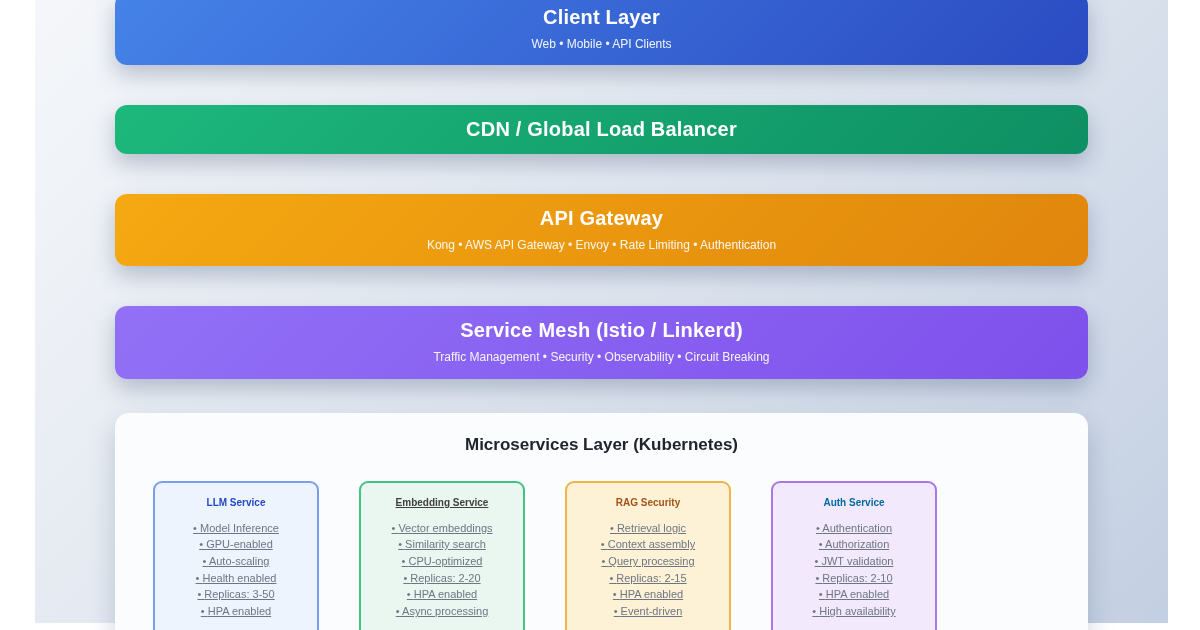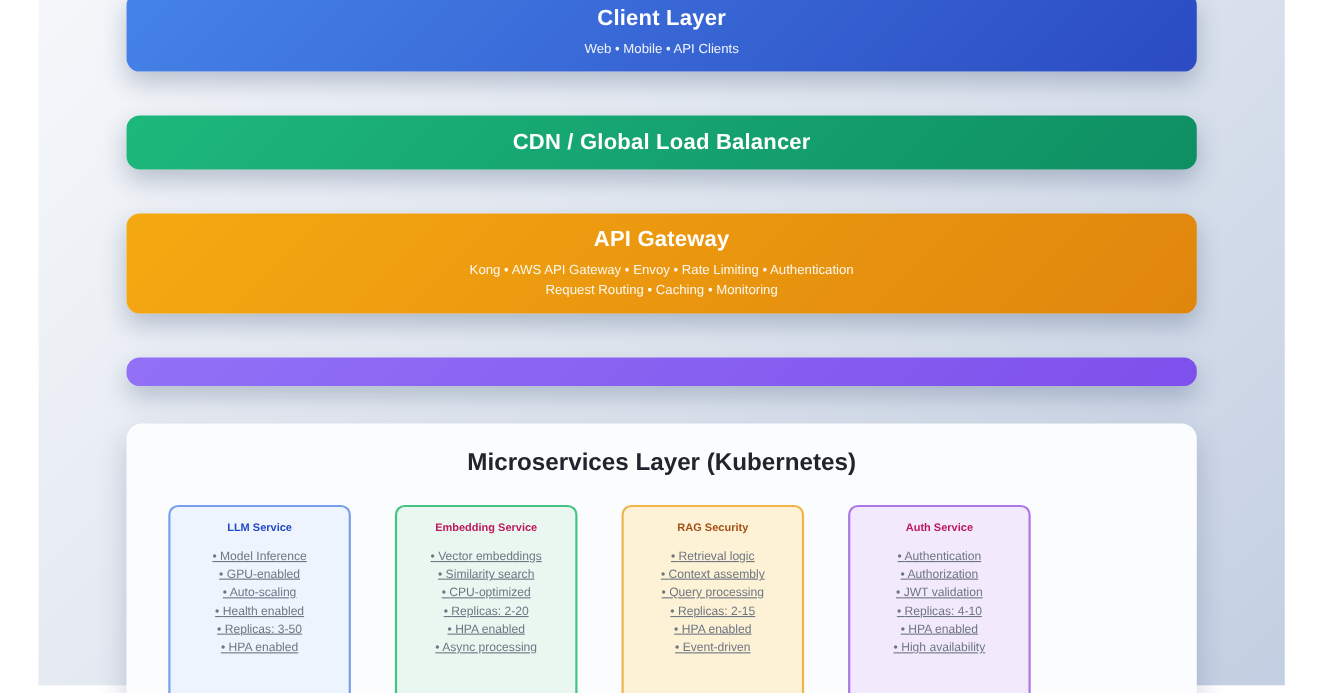--- a/index.html
+++ b/index.html
@@ -29,41 +29,41 @@
   .band-title { font-size: 20px; font-weight: bold; letter-spacing: 0.2px; }
   .band-sub   { font-size: 12px; margin-top: 7px; color: rgba(255,255,255,0.93); line-height: 1.35; }
 
   .panel {
     background: #fbfcfe;
     border-radius: 14px;
     padding: 22px 38px 30px 38px;
     height: 380px;
     box-shadow: 0 12px 26px rgba(40, 60, 100, 0.22);
   }
-  .panel-title { font-size: 22px; font-weight: bold; color: #20242c; text-align: center; }
+  .panel-title { font-size: 17px; font-weight: bold; color: #20242c; text-align: center; }
 
   .cards { display: flex; gap: 40px; margin-top: 26px; }
   .svc {
     width: 166px;
     border: 2px solid;
     border-radius: 9px;
     padding: 14px 6px;
     text-align: center;
     height: 300px;
   }
   .svc-llm   { background: #eef4fe; border-color: #78a0ea; }
   .svc-embed { background: #e9f7f0; border-color: #43c382; }
   .svc-rag   { background: #fdf2d5; border-color: #f0b449; }
   .svc-auth  { background: #f2e9fc; border-color: #aa77e4; }
 
   .svc-title { font-size: 10px; font-weight: bold; margin-bottom: 12px; }
   .svc-llm   .svc-title { color: #2348c6; }
-  .svc-embed .svc-title { color: #be185d; }
+  .svc-embed .svc-title { color: #404040; text-decoration: underline; }
   .svc-rag   .svc-title { color: #a35117; }
-  .svc-auth  .svc-title { color: #be185d; }
+  .svc-auth  .svc-title { color: #0369a1; }
 
   .svc-items { list-style: none; }
   .svc-items li {
     font-size: 11px;
     line-height: 1.52;
     color: #6e7683;
     text-decoration: underline;
   }
   .svc-items li::before { content: "• "; }
 </style>
@@ -78,24 +78,25 @@
       <div class="band-sub">Web • Mobile • API Clients</div>
     </section>
 
     <section class="band band-cdn">
       <div class="band-title">CDN / Global Load Balancer</div>
     </section>
 
     <section class="band band-gateway">
       <div class="band-title">API Gateway</div>
       <div class="band-sub">Kong • AWS API Gateway • Envoy • Rate Limiting • Authentication</div>
-      <div class="band-sub" style="margin-top:2px">Request Routing • Caching • Monitoring</div>
     </section>
 
     <section class="band band-mesh">
+      <div class="band-title">Service Mesh (Istio / Linkerd)</div>
+      <div class="band-sub">Traffic Management • Security • Observability • Circuit Breaking</div>
     </section>
 
     <section class="panel">
       <div class="panel-title">Microservices Layer (Kubernetes)</div>
       <div class="cards">
 
         <article class="svc svc-llm">
           <div class="svc-title">LLM Service</div>
           <ul class="svc-items">
             <li>Model Inference</li>
@@ -130,21 +131,21 @@
             <li>Event-driven</li>
           </ul>
         </article>
 
         <article class="svc svc-auth">
           <div class="svc-title">Auth Service</div>
           <ul class="svc-items">
             <li>Authentication</li>
             <li>Authorization</li>
             <li>JWT validation</li>
-            <li>Replicas: 4-10</li>
+            <li>Replicas: 2-10</li>
             <li>HPA enabled</li>
             <li>High availability</li>
           </ul>
         </article>
 
       </div>
     </section>
 
   </div>
 </div>

